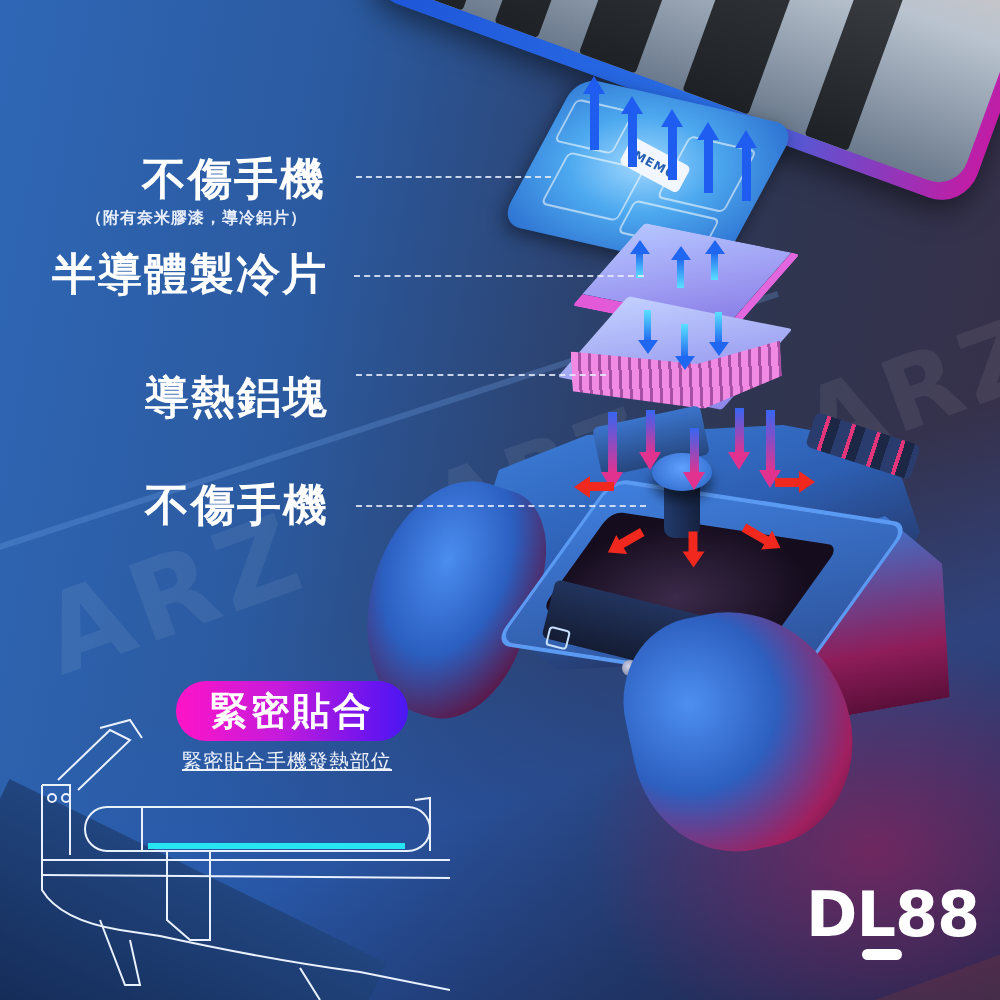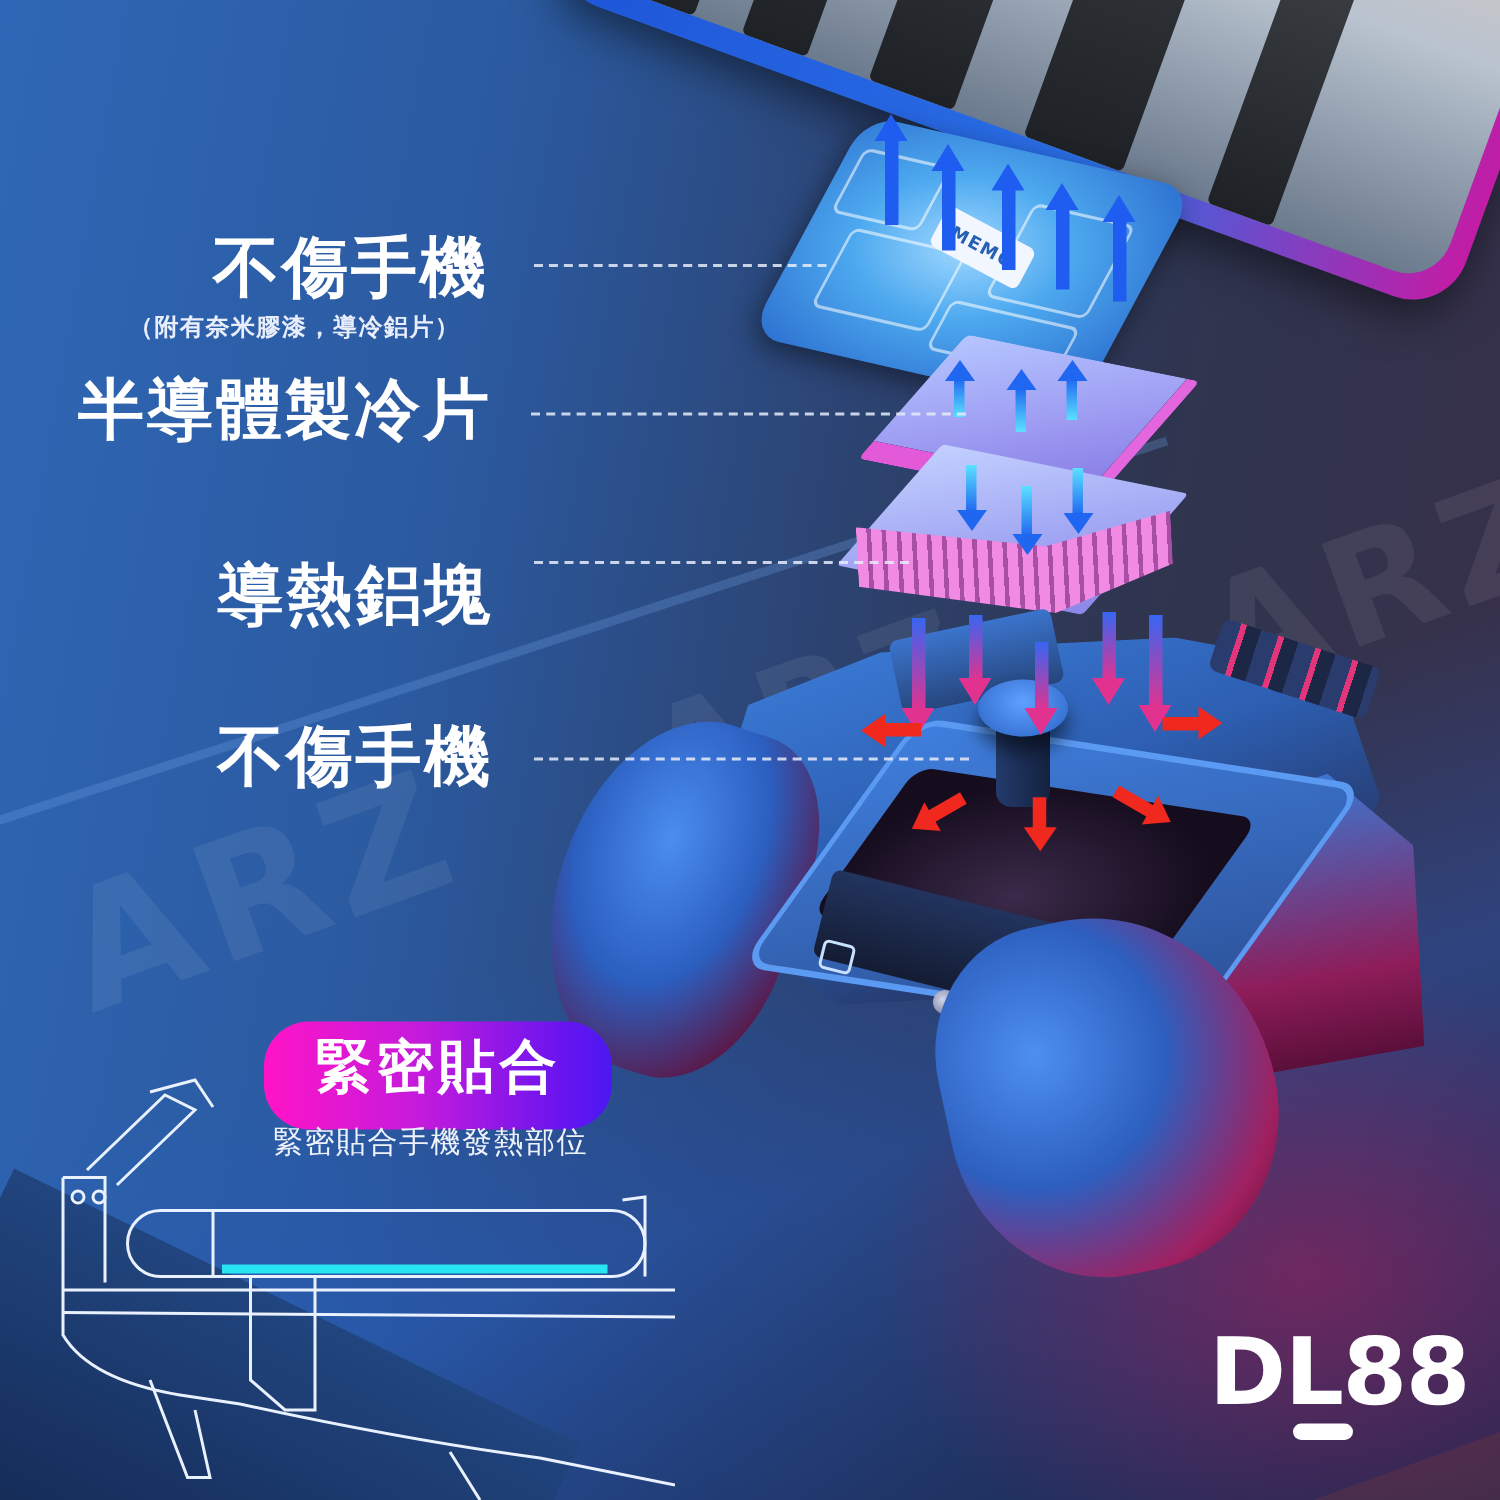--- a/index.html
+++ b/index.html
@@ -94,24 +94,24 @@
   .arrow.cyan-down { background: linear-gradient(180deg,#5be0ff,#1f66f0); width:7px; }
   .arrow.cyan-down::after { bottom:-12px; left:-6px; border-left:10px solid transparent; border-right:10px solid transparent; border-top:14px solid #1f66f0; }
   .red-arrow { position:absolute; height:9px; background:#f0281e; }
   .red-arrow::after { content:""; position:absolute; right:-14px; top:-7px; border-top:11px solid transparent; border-bottom:11px solid transparent; border-left:16px solid #f0281e; }
 
   
   .label-big { color:#fff; font-weight:bold; font-size:44px; letter-spacing:2px; text-align:right; white-space:nowrap; line-height:1; }
   .label-sub { color:#e8eefb; font-size:16px; font-weight:bold; white-space:nowrap; letter-spacing:1px; }
   .leader { height:0; border-top:2px dashed rgba(230,236,250,0.85); }
 
-  .pill { left:176px; top:681px; width:232px; height:72px; border-radius:30px;
+  .pill { left:176px; top:681px; width:232px; height:60px; border-radius:30px;
     background: linear-gradient(90deg, #ff14c7 0%, #c41bdc 45%, #6b14ef 85%, #4a18f2 100%);
     color:#fff; font-weight:bold; font-size:38px; text-align:center; line-height:60px; letter-spacing:3px; }
-  .pill-sub { left:182px; top:748px; color:#eef2fb; font-size:20px; letter-spacing:1px; white-space:nowrap; }
+  .pill-sub { left:182px; top:748px; color:#eef2fb; font-size:20px; letter-spacing:1px; white-space:nowrap;text-decoration:underline; }
 
   
   .line-art { left:30px; top:710px; }
 
   .brand { left:806px; top:884px; color:#fff; font-weight:bold; font-size:62px; letter-spacing:-1px; line-height:1; }
   .brand-bar { left:862px; top:949px; width:40px; height:11px; background:#fff; border-radius:6px; }
 </style>
 </head>
 <body>
 

